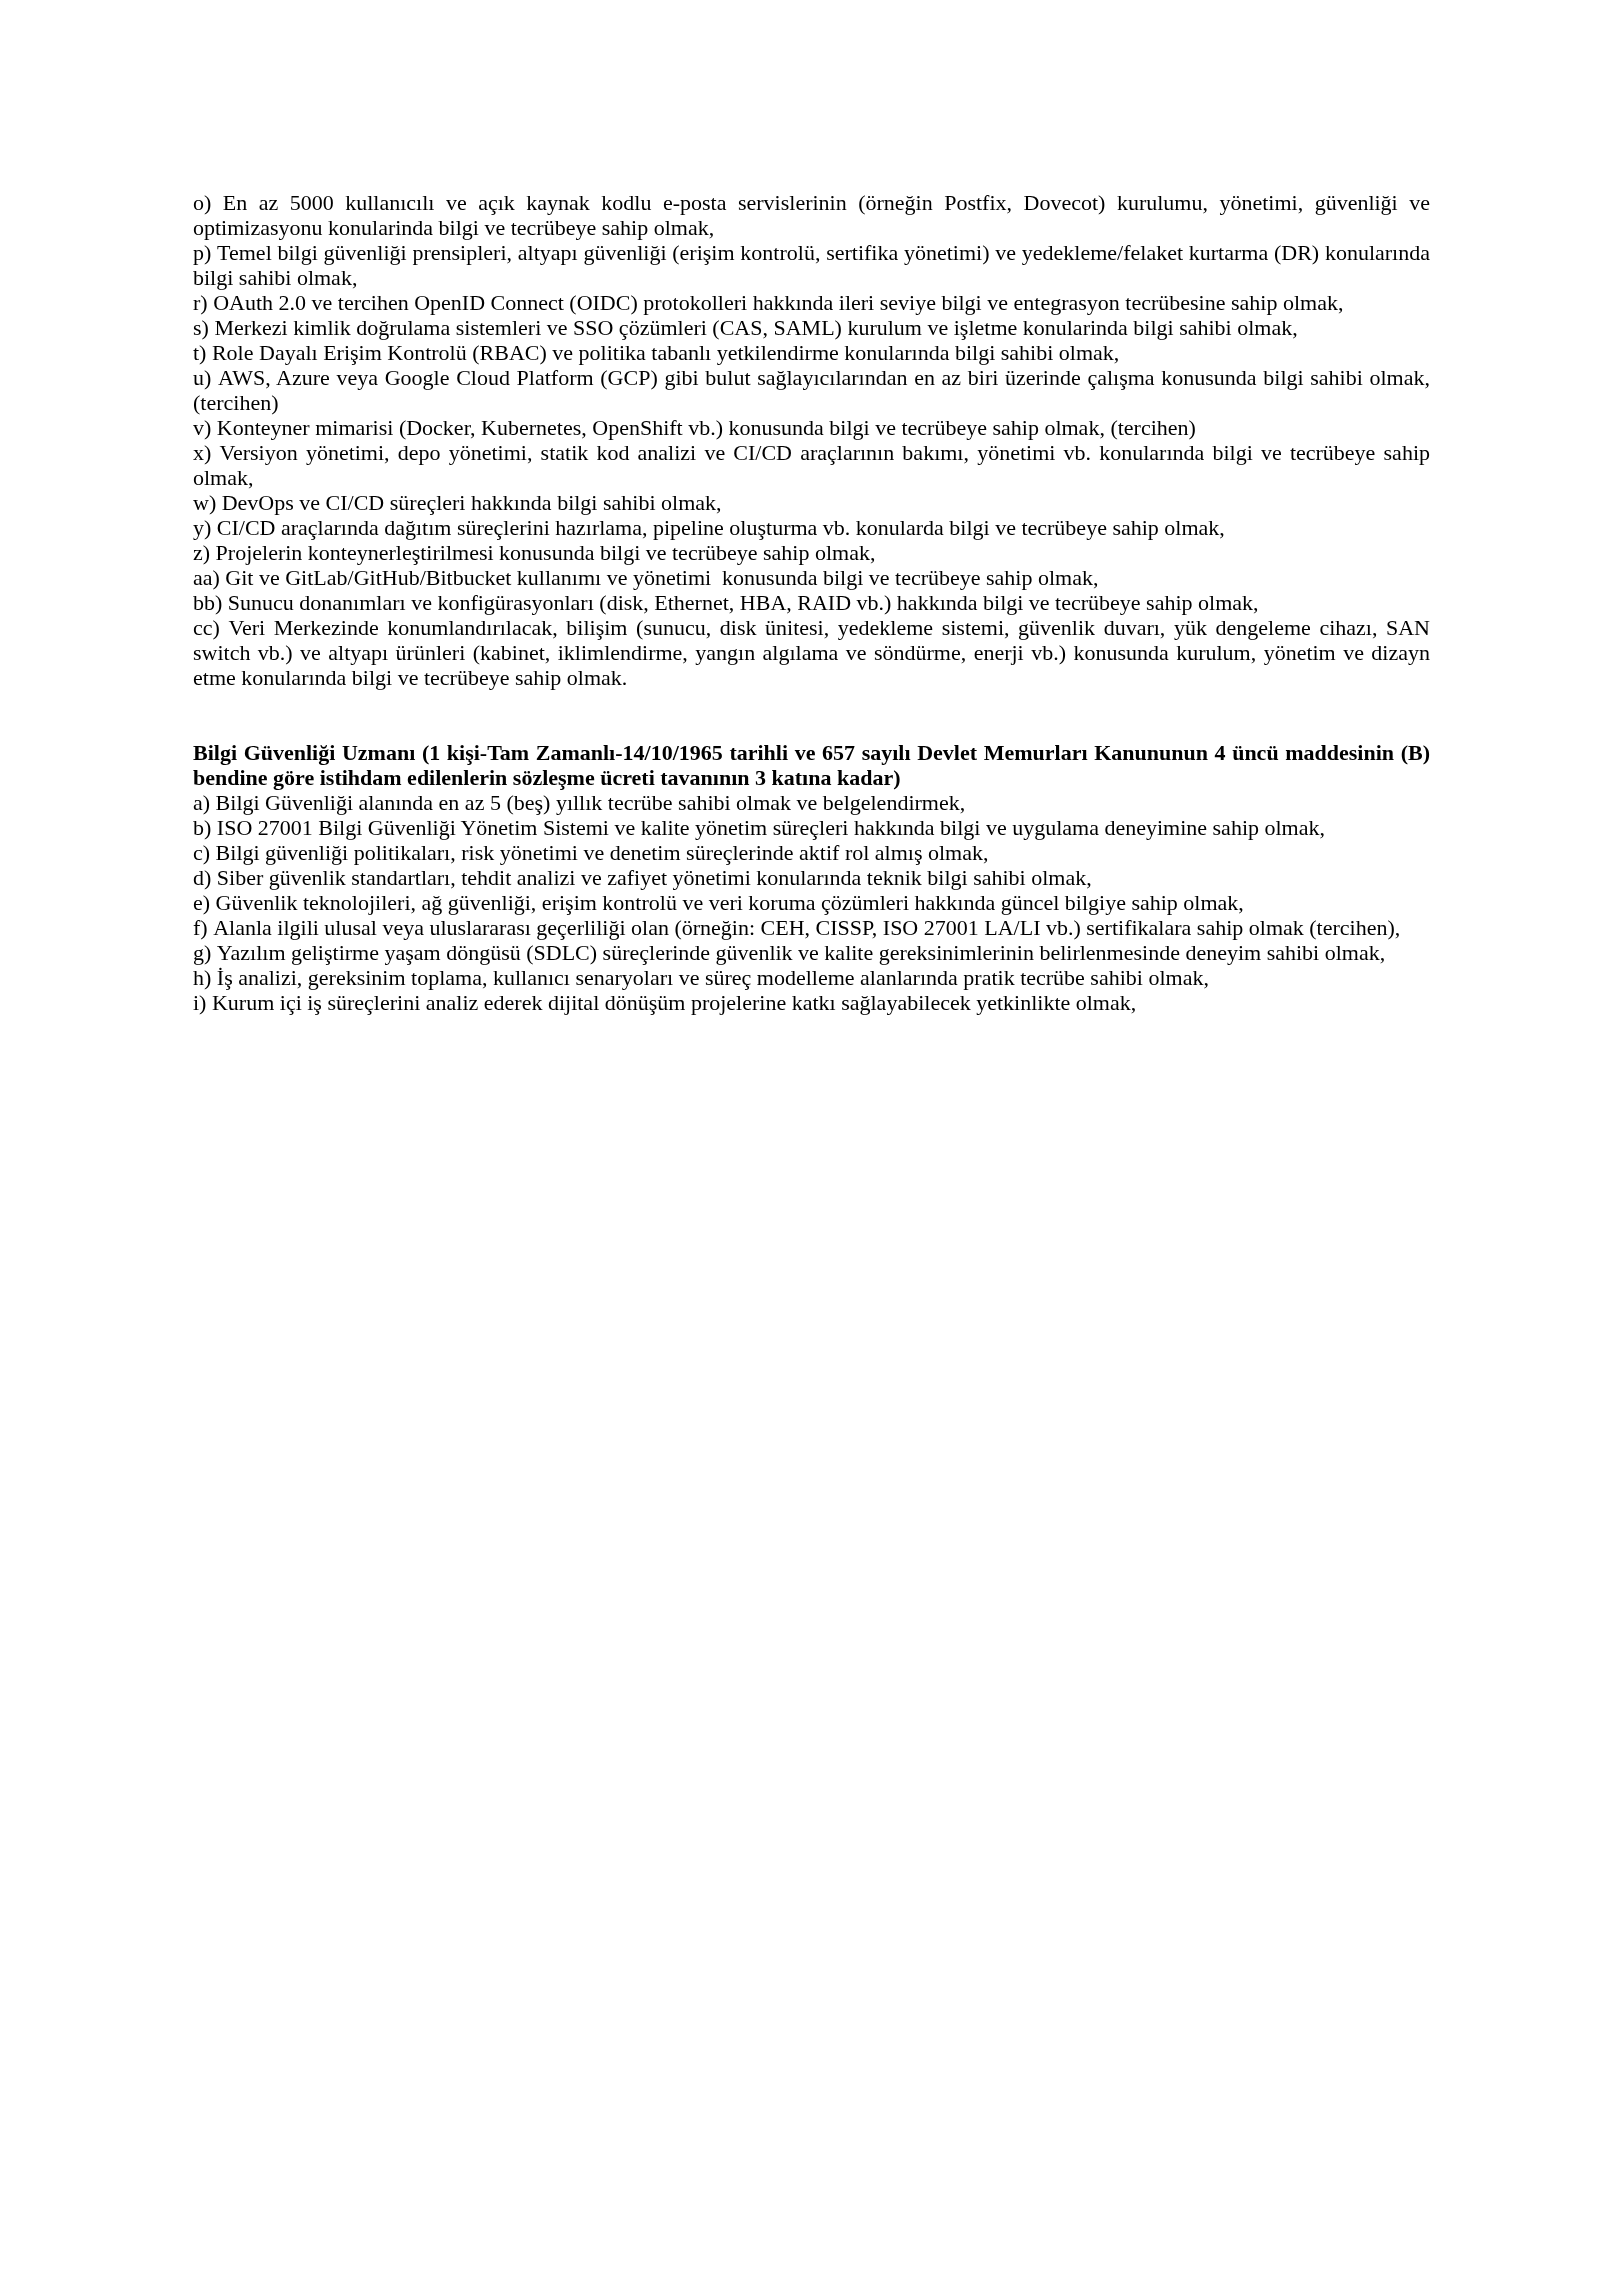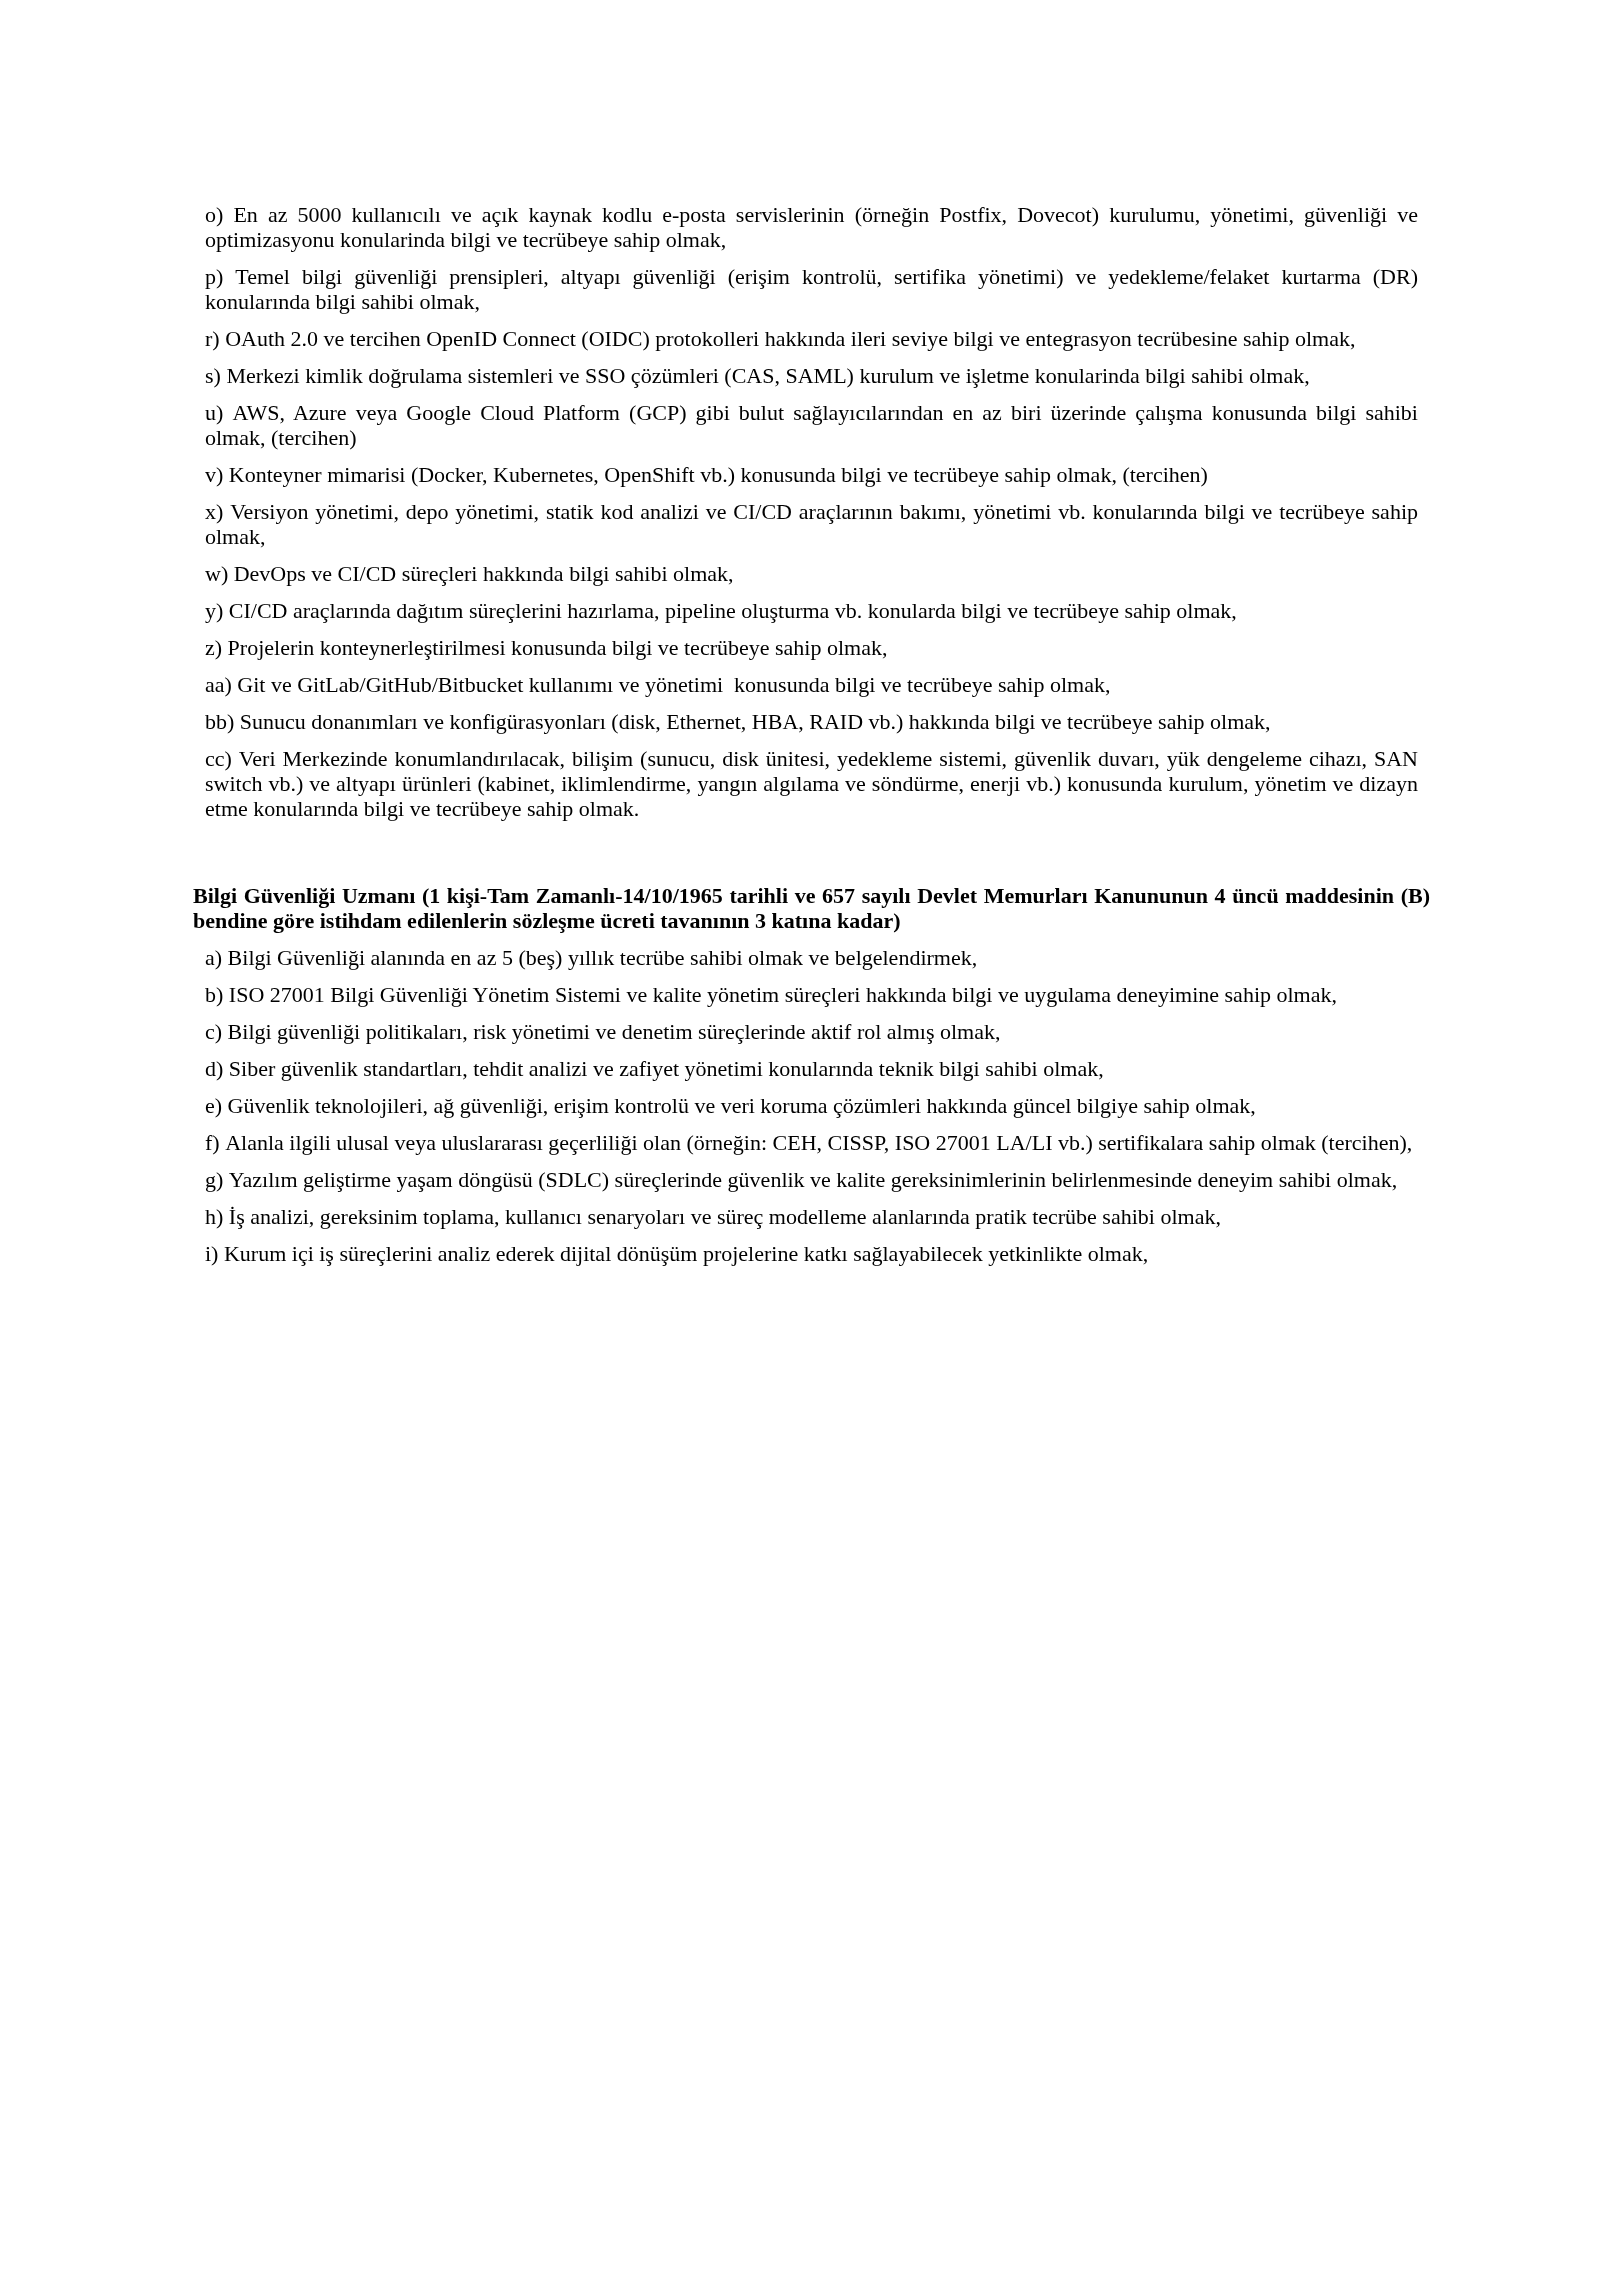--- a/index.html
+++ b/index.html
@@ -18,21 +18,21 @@
     font-family: "Liberation Serif", "DejaVu Serif", serif;
     color: #000000;
     overflow: hidden;
   }
   .doc-body {
     width: 1237px;
     font-size: 22px;
     line-height: 25px;
   }
   p.para {
-    margin: 12px;
+    margin: 0;
     padding: 0;
     text-align: justify;
     text-justify: inter-word;
     -webkit-hyphens: none;
     hyphens: none;
     font-size: 22px;
     line-height: 25px;
     white-space: pre-wrap;
   }
   p.heading {
@@ -53,20 +53,21 @@
 <body>
 
 <div class="page">
   <div class="doc-body">
 
     <div>
       <p class="para">o)&nbsp;En az 5000 kullanıcılı ve açık kaynak kodlu e-posta servislerinin (örneğin Postfix, Dovecot) kurulumu, yönetimi, güvenliği ve optimizasyonu konularinda bilgi ve tecrübeye sahip olmak,</p>
       <p class="para">p)&nbsp;Temel bilgi güvenliği prensipleri, altyapı güvenliği (erişim kontrolü, sertifika yönetimi) ve yedekleme/felaket kurtarma (DR) konularında bilgi sahibi olmak,</p>
       <p class="para">r)&nbsp;OAuth 2.0 ve tercihen OpenID Connect (OIDC) protokolleri hakkında ileri seviye bilgi ve entegrasyon tecrübesine sahip olmak,</p>
       <p class="para">s)&nbsp;Merkezi kimlik doğrulama sistemleri ve SSO çözümleri (CAS, SAML) kurulum ve işletme konularinda bilgi sahibi olmak,</p>
+      <p class="para">t)&nbsp;Role Dayalı Erişim Kontrolü (RBAC) ve politika tabanlı yetkilendirme konularında bilgi sahibi olmak,</p>
       <p class="para">u)&nbsp;AWS, Azure veya Google Cloud Platform (GCP) gibi bulut sağlayıcılarından en az biri üzerinde çalışma konusunda bilgi sahibi olmak, (tercihen)</p>
       <p class="para">v)&nbsp;Konteyner mimarisi (Docker, Kubernetes, OpenShift vb.) konusunda bilgi ve tecrübeye sahip olmak, (tercihen)</p>
       <p class="para">x)&nbsp;Versiyon yönetimi, depo yönetimi, statik kod analizi ve CI/CD araçlarının bakımı, yönetimi vb. konularında bilgi ve tecrübeye sahip olmak,</p>
       <p class="para">w)&nbsp;DevOps ve CI/CD süreçleri hakkında bilgi sahibi olmak,</p>
       <p class="para">y)&nbsp;CI/CD araçlarında dağıtım süreçlerini hazırlama, pipeline oluşturma vb. konularda bilgi ve tecrübeye sahip olmak,</p>
       <p class="para">z)&nbsp;Projelerin konteynerleştirilmesi konusunda bilgi ve tecrübeye sahip olmak,</p>
       <p class="para">aa)&nbsp;Git ve GitLab/GitHub/Bitbucket kullanımı ve yönetimi  konusunda bilgi ve tecrübeye sahip olmak,</p>
       <p class="para">bb)&nbsp;Sunucu donanımları ve konfigürasyonları (disk, Ethernet, HBA, RAID vb.) hakkında bilgi ve tecrübeye sahip olmak,</p>
       <p class="para">cc)&nbsp;Veri Merkezinde konumlandırılacak, bilişim (sunucu, disk ünitesi, yedekleme sistemi, güvenlik duvarı, yük dengeleme cihazı, SAN switch vb.) ve altyapı ürünleri (kabinet, iklimlendirme, yangın algılama ve söndürme, enerji vb.) konusunda kurulum, yönetim ve dizayn etme konularında bilgi ve tecrübeye sahip olmak.</p>
     </div>

